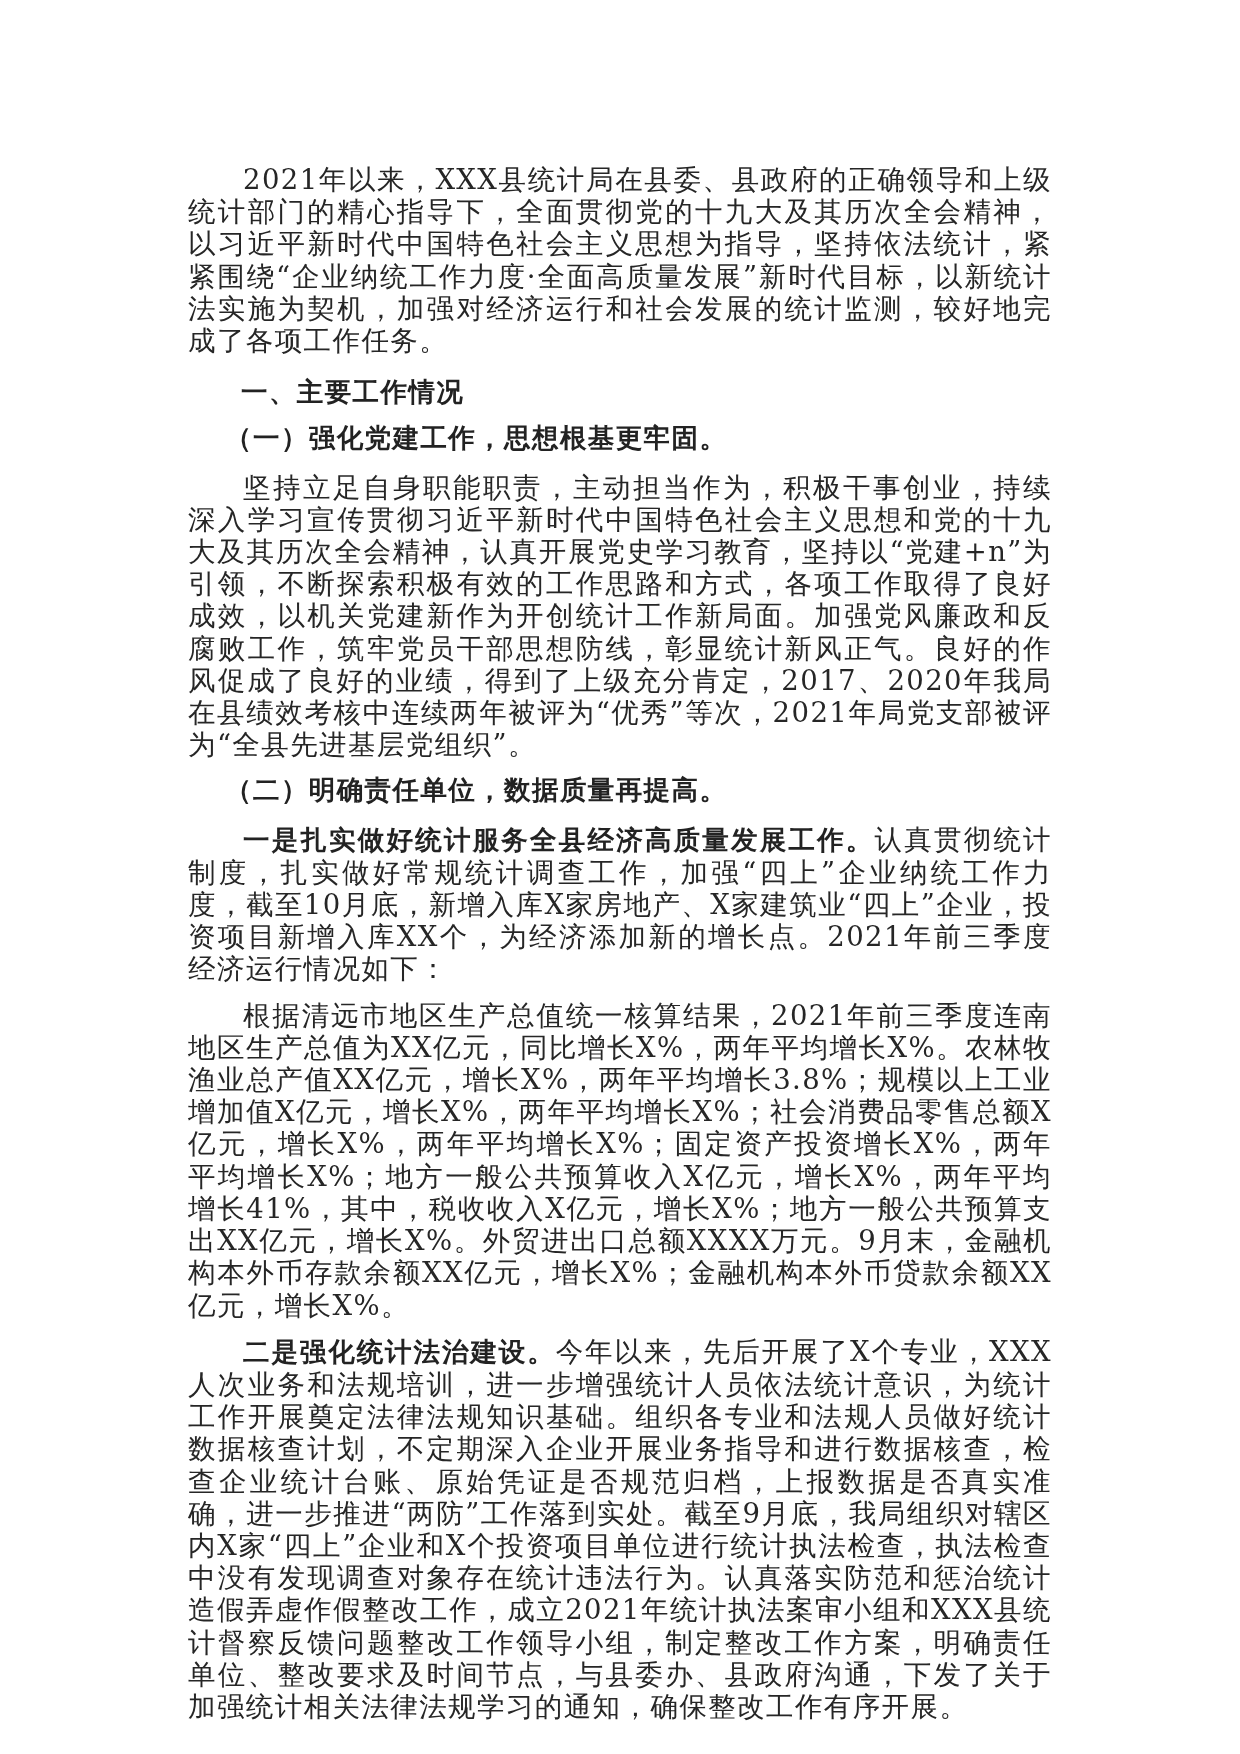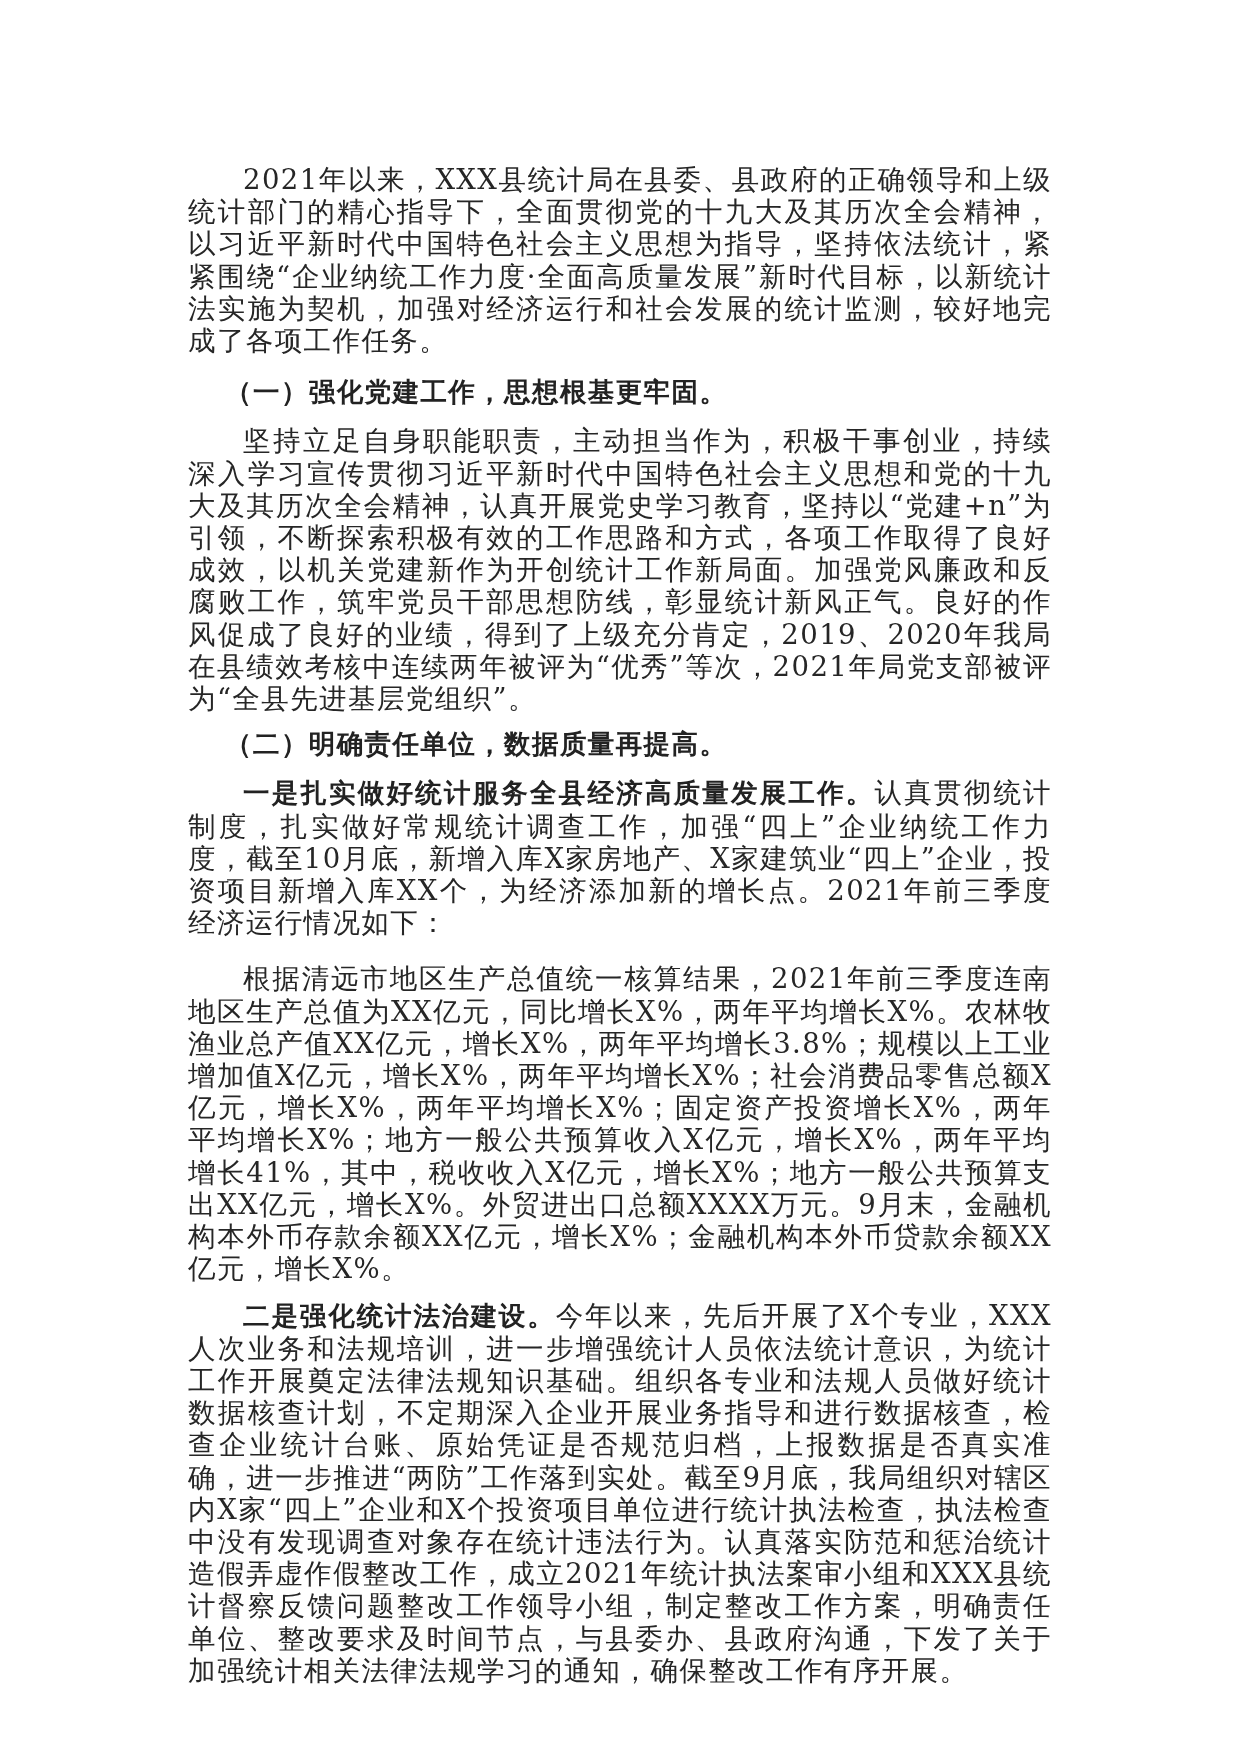--- a/index.html
+++ b/index.html
@@ -46,34 +46,35 @@
       font-size: 26.5px;
     }
     .lead {
       font-family: "DejaVu Sans", "Liberation Sans", sans-serif;
       font-weight: bold;
       color: #222;
       font-size: 26.5px;
     }
     .p-intro { margin-bottom: 20px; }
     .p-party { margin-bottom: 14px; }
-    .p-stats-1 { margin-bottom: 24px; }
+    .p-stats-1 { margin-bottom: 14px; }
     .p-stats-2 { margin-bottom: 14px; }
     .p-stats-3 { margin-bottom: 14px; }
   </style>
 </head>
 <body>
 
 <div class="page">
   <p class="para p-intro">2021年以来，XXX县统计局在县委、县政府的正确领导和上级统计部门的精心指导下，全面贯彻党的十九大及其历次全会精神，以习近平新时代中国特色社会主义思想为指导，坚持依法统计，紧紧围绕“企业纳统工作力度·全面高质量发展”新时代目标，以新统计法实施为契机，加强对经济运行和社会发展的统计监测，较好地完成了各项工作任务。</p>
 
+  <div class="heading-1">一、主要工作情况</div>
 
   <div class="heading-2">（一）强化党建工作，思想根基更牢固。</div>
 
-  <p class="para p-party">坚持立足自身职能职责，主动担当作为，积极干事创业，持续深入学习宣传贯彻习近平新时代中国特色社会主义思想和党的十九大及其历次全会精神，认真开展党史学习教育，坚持以“党建+n”为引领，不断探索积极有效的工作思路和方式，各项工作取得了良好成效，以机关党建新作为开创统计工作新局面。加强党风廉政和反腐败工作，筑牢党员干部思想防线，彰显统计新风正气。良好的作风促成了良好的业绩，得到了上级充分肯定，2019、2020年我局在县绩效考核中连续两年被评为“优秀”等次，2021年局党支部被评为“全县先进基层党组织”。</p>
+  <p class="para p-party">坚持立足自身职能职责，主动担当作为，积极干事创业，持续深入学习宣传贯彻习近平新时代中国特色社会主义思想和党的十九大及其历次全会精神，认真开展党史学习教育，坚持以“党建+n”为引领，不断探索积极有效的工作思路和方式，各项工作取得了良好成效，以机关党建新作为开创统计工作新局面。加强党风廉政和反腐败工作，筑牢党员干部思想防线，彰显统计新风正气。良好的作风促成了良好的业绩，得到了上级充分肯定，2017、2020年我局在县绩效考核中连续两年被评为“优秀”等次，2021年局党支部被评为“全县先进基层党组织”。</p>
 
   <div class="heading-2">（二）明确责任单位，数据质量再提高。</div>
 
   <p class="para p-stats-1"><span class="lead">一是扎实做好统计服务全县经济高质量发展工作。</span><span>认真贯彻统计制度，扎实做好常规统计调查工作，加强“四上”企业纳统工作力度，截至10月底，新增入库X家房地产、X家建筑业“四上”企业，投资项目新增入库XX个，为经济添加新的增长点。2021年前三季度经济运行情况如下：</span></p>
 
   <p class="para p-stats-2">根据清远市地区生产总值统一核算结果，2021年前三季度连南地区生产总值为XX亿元，同比增长X%，两年平均增长X%。农林牧渔业总产值XX亿元，增长X%，两年平均增长3.8%；规模以上工业增加值X亿元，增长X%，两年平均增长X%；社会消费品零售总额X亿元，增长X%，两年平均增长X%；固定资产投资增长X%，两年平均增长X%；地方一般公共预算收入X亿元，增长X%，两年平均增长41%，其中，税收收入X亿元，增长X%；地方一般公共预算支出XX亿元，增长X%。外贸进出口总额XXXX万元。9月末，金融机构本外币存款余额XX亿元，增长X%；金融机构本外币贷款余额XX亿元，增长X%。</p>
 
   <p class="para p-stats-3"><span class="lead">二是强化统计法治建设。</span><span>今年以来，先后开展了X个专业，XXX人次业务和法规培训，进一步增强统计人员依法统计意识，为统计工作开展奠定法律法规知识基础。组织各专业和法规人员做好统计数据核查计划，不定期深入企业开展业务指导和进行数据核查，检查企业统计台账、原始凭证是否规范归档，上报数据是否真实准确，进一步推进“两防”工作落到实处。截至9月底，我局组织对辖区内X家“四上”企业和X个投资项目单位进行统计执法检查，执法检查中没有发现调查对象存在统计违法行为。认真落实防范和惩治统计造假弄虚作假整改工作，成立2021年统计执法案审小组和XXX县统计督察反馈问题整改工作领导小组，制定整改工作方案，明确责任单位、整改要求及时间节点，与县委办、县政府沟通，下发了关于加强统计相关法律法规学习的通知，确保整改工作有序开展。</span></p>
 </div>
 

